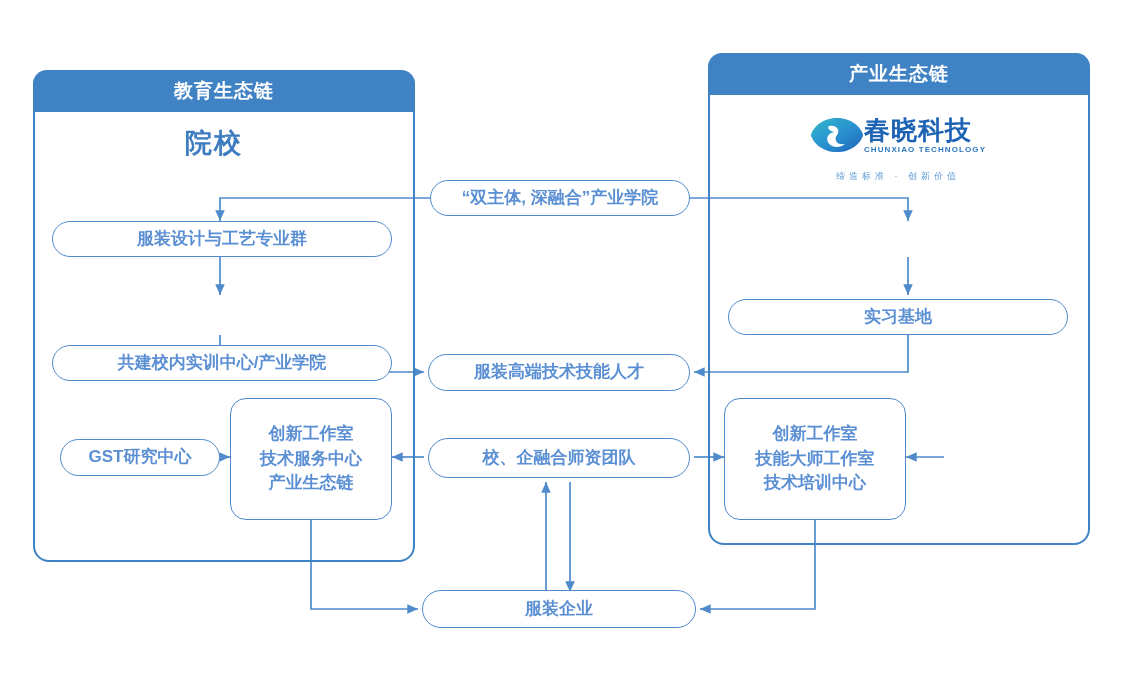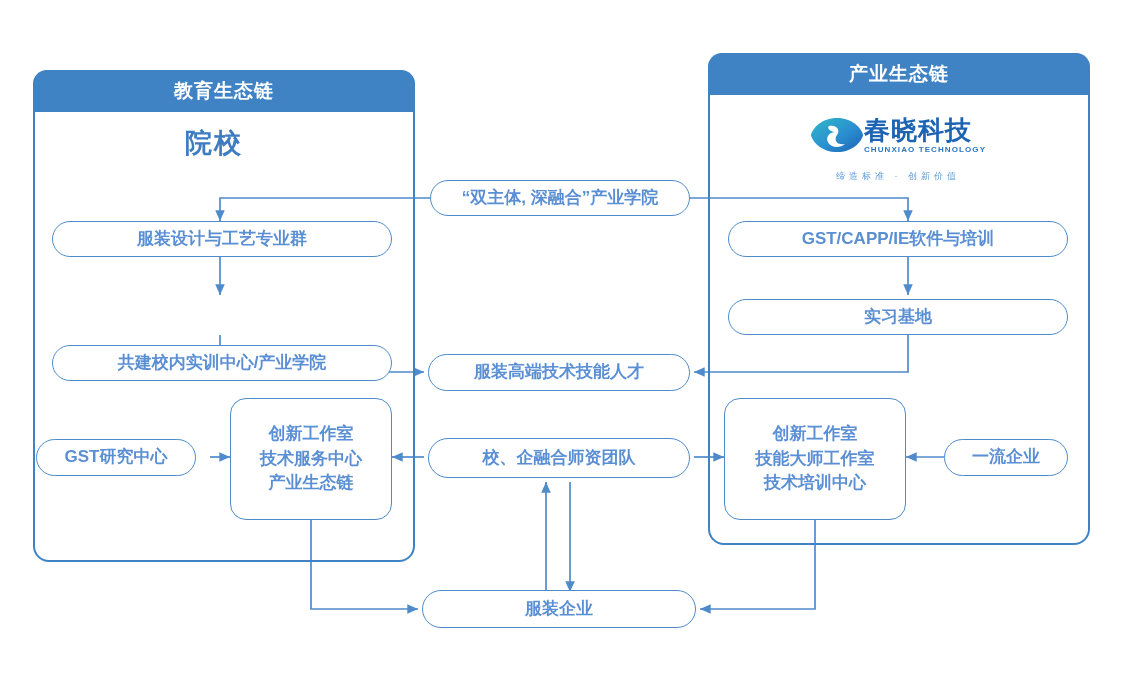--- a/index.html
+++ b/index.html
@@ -159,21 +159,21 @@
   <div class="section-title" style="left:185px;top:125px;">院校</div>
 
   <div class="node pill" style="left:52px;top:221px;width:340px;height:36px;">
     <span class="ln">服装设计与工艺专业群</span>
   </div>
 
   <div class="node pill" style="left:52px;top:299px;width:340px;height:36px;margin-top:46px;">
     <span class="ln">共建校内实训中心/产业学院</span>
   </div>
 
-  <div class="node pill" style="left:36px;top:439px;width:160px;height:37px;">
+  <div class="node pill" style="left:60px;top:439px;width:160px;height:37px;">
     <span class="ln">GST研究中心</span>
   </div>
 
   <div class="node rrect multiline" style="left:230px;top:398px;width:162px;height:122px;">
     <span class="ln">创新工作室</span>
     <span class="ln">技术服务中心</span>
     <span class="ln">产业生态链</span>
   </div>
 
   <div class="panel" style="left:708px;top:53px;width:382px;height:492px;">
@@ -196,31 +196,25 @@
         <path d="M21,12 C30,10 34,17 30,22 C26,27 30,34 39,32 C33,37 23,36 20,30 C17,24 22,19 27,19 C21,17 19,14 21,12 Z" fill="#ffffff"></path>
       </svg>
       <div class="logo-textwrap">
         <div class="logo-cn">春晓科技</div>
         <div class="logo-en">CHUNXIAO TECHNOLOGY</div>
       </div>
     </div>
     <div class="logo-tag">缔造标准 · 创新价值</div>
   </div>
 
-  <div class="node pill" style="left:728px;top:221px;width:340px;height:36px;">
-    <span class="ln">GST/CAPP/IE软件与培训</span>
-  </div>
 
   <div class="node pill" style="left:728px;top:299px;width:340px;height:36px;">
     <span class="ln">实习基地</span>
   </div>
 
-  <div class="node pill" style="left:944px;top:439px;width:124px;height:37px;">
-    <span class="ln">一流企业</span>
-  </div>
 
   <div class="node rrect multiline" style="left:724px;top:398px;width:182px;height:122px;">
     <span class="ln">创新工作室</span>
     <span class="ln">技能大师工作室</span>
     <span class="ln">技术培训中心</span>
   </div>
 
   <div class="node pill" style="left:430px;top:180px;width:260px;height:36px;">
     <span class="ln">“双主体, 深融合”产业学院</span>
   </div>

